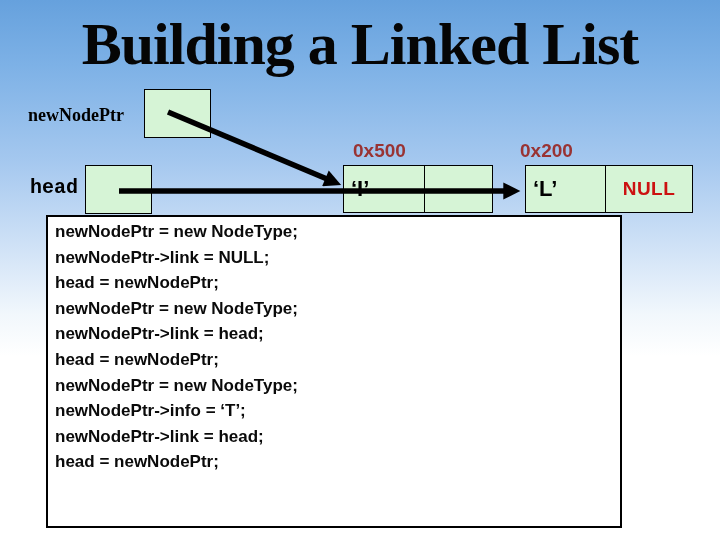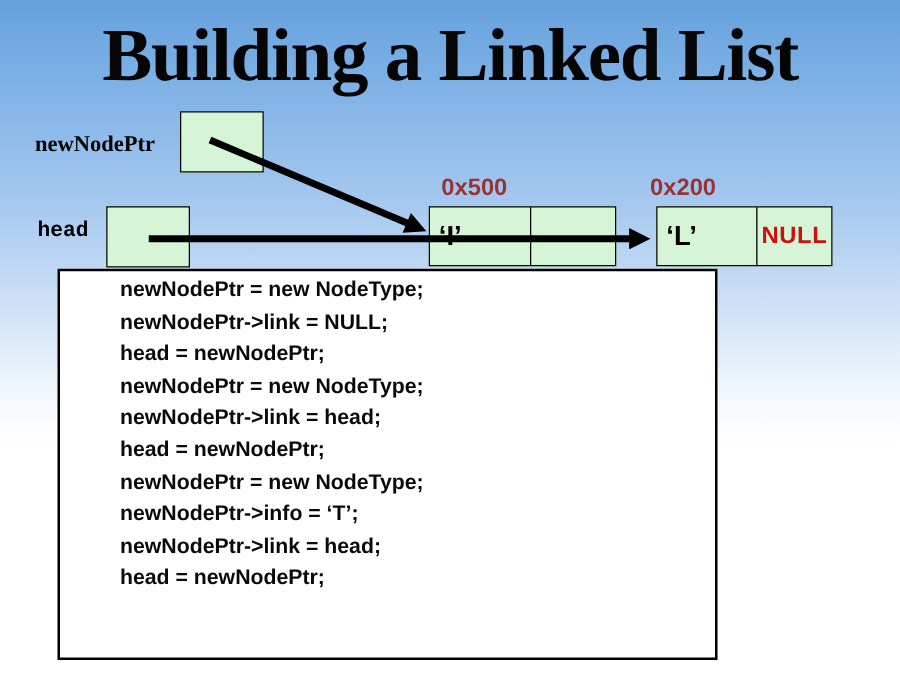--- a/index.html
+++ b/index.html
@@ -22,21 +22,21 @@
   }
 
   .lbl-serif {
     position: absolute;
     font-family: "Liberation Serif", serif;
     font-weight: bold; font-size: 18px; color: #000;
   }
   .lbl-mono {
     position: absolute;
     font-family: "Liberation Mono", monospace;
-    font-weight: bold; font-size: 17px; color: #000;
+    font-weight: bold; font-size: 20px; color: #000;
   }
   .addr {
     position: absolute;
     font-family: Liberation Sans, sans-serif;
     font-weight: bold; font-size: 19px; color: #993333;
   }
 
   .gbox {
     position: absolute;
     background: #d6f4d6;
@@ -55,25 +55,24 @@
   .cell-info { font-size: 22px; padding-left: 7px; }
   .cell-link { justify-content: center; }
   .null-text { color: #cc1111; font-size: 19px; letter-spacing: 0.5px; }
 
   .arrow-layer {
     position: absolute; left: 0; top: 0; width: 720px; height: 540px;
     pointer-events: none; z-index: 20;
   }
 
   .code-box {
-    position: absolute; left: 46px; top: 215px; width: 528px; height: 313px;
+    position: absolute; left: 46px; top: 215px; width: 576px; height: 313px;
     background: #ffffff;
     border: 2px solid #000;
     z-index: 0; 
-    padding-left: 41px;
   }
   .code-lines { padding: 2px 0 0 0; }
   .code-line {
     position: relative;
     height: 25.6px; line-height: 25.6px;
     padding-left: 7px;
     font-weight: bold; font-size: 17px; color: #0a0a0a;
     white-space: nowrap;
   }
   .code-line.hl::before {
@@ -102,21 +101,21 @@
   <div class="addr" style="left:353px; top:140px;">0x500</div>
   <div class="addr" style="left:520px; top:140px;">0x200</div>
 
   <div class="node" style="left:343px; top:165px;">
     <div class="cell cell-info" style="width:82px;">‘I’</div>
     <div class="cell cell-link" style="width:69px;"></div>
   </div>
 
   <div class="node" style="left:525px; top:165px;">
     <div class="cell cell-info" style="width:81px;">‘L’</div>
-    <div class="cell cell-link" style="width:61px;justify-content:center;">
+    <div class="cell cell-link" style="width:88px;justify-content:center;">
       <span class="null-text">NULL</span>
     </div>
   </div>
 
   <div class="code-box">
     <div class="code-lines">
       <div class="code-line">newNodePtr = new NodeType;</div>
       <div class="code-line">newNodePtr-&gt;link = NULL;</div>
       <div class="code-line">head = newNodePtr;</div>
       <div class="code-line">newNodePtr = new NodeType;</div>

